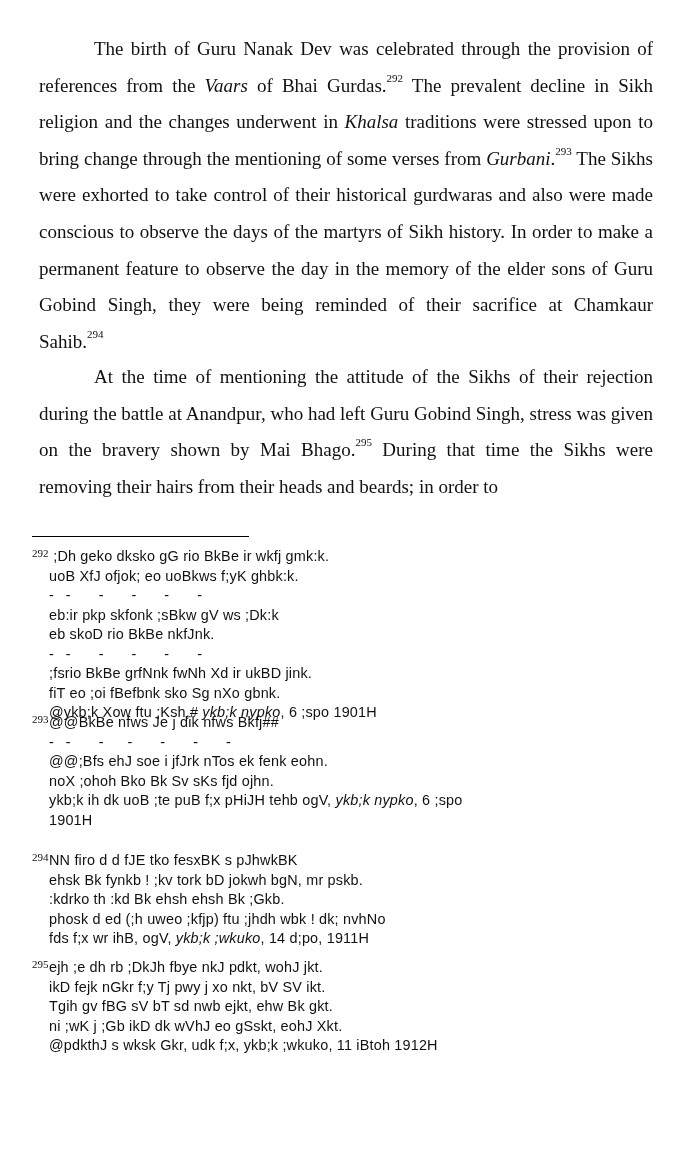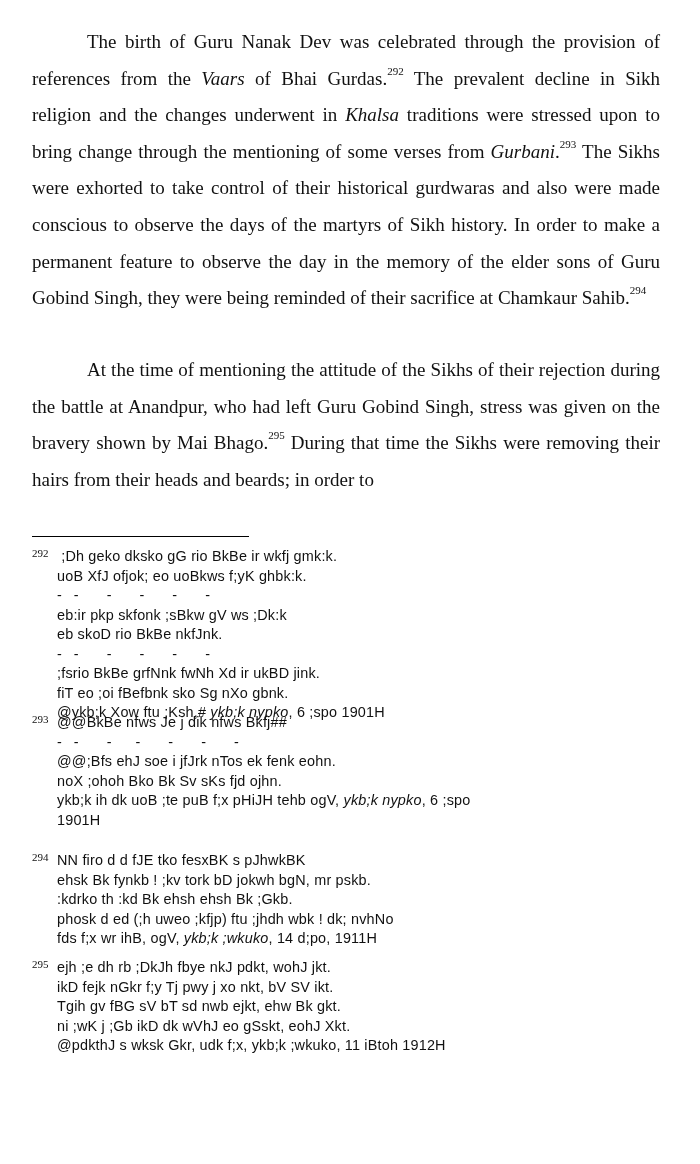--- a/index.html
+++ b/index.html
@@ -4,30 +4,30 @@
   <style>
     html, body { margin: 0; padding: 0; background: #ffffff; }
     body { width: 700px; height: 1164px; position: relative; overflow: hidden; color: #111; }
     .page { position: absolute; left: 0; top: 0; width: 700px; height: 1164px; }
     .body-text {
       position: absolute; left: 32px; width: 628px;
       font-family: "Liberation Serif", "DejaVu Serif", serif;
       font-size: 19px; line-height: 36.6px; text-align: justify;
       margin: 0;
     }
-    .body-text p { margin: 0; text-indent: 55px; text-align: justify; }
+    .body-text p { margin: 7px; text-indent: 55px; text-align: justify; }
     .body-text sup { font-size: 11px; vertical-align: top; line-height: 0; position: relative; top: 10px; }
     .para1 { top: 24px; }
     .para2 { top: 352px; font-family: Liberation Serif, serif; }
     .rule { position: absolute; left: 32px; top: 536px; width: 217px; height: 1px; background: #000; }
     .fn { position: absolute; left: 32px; width: 640px;
       font-family: "Liberation Sans", "DejaVu Sans", sans-serif;
       font-size: 15.5px; line-height: 19.5px; color: #111; }
     .fn .num { position: absolute; left: 0; top: -2px; font-family: "Liberation Serif", serif; font-size: 11px; }
-    .fn .lines { margin-left: 25px; }
+    .fn .lines { margin-left: 17px; }
     .fn .line { white-space: pre; display: block; letter-spacing: 0.2px; transform: scaleX(0.93); transform-origin: left; }
     .fn .line.dash { letter-spacing: 0; }
     .fn i { font-style: italic; }
     .fn292 { top: 546px; }
     .fn293 { top: 712px; }
     .fn294 { top: 850px; }
     .fn295 { top: 957px; }
   </style>
 </head>
 <body>

